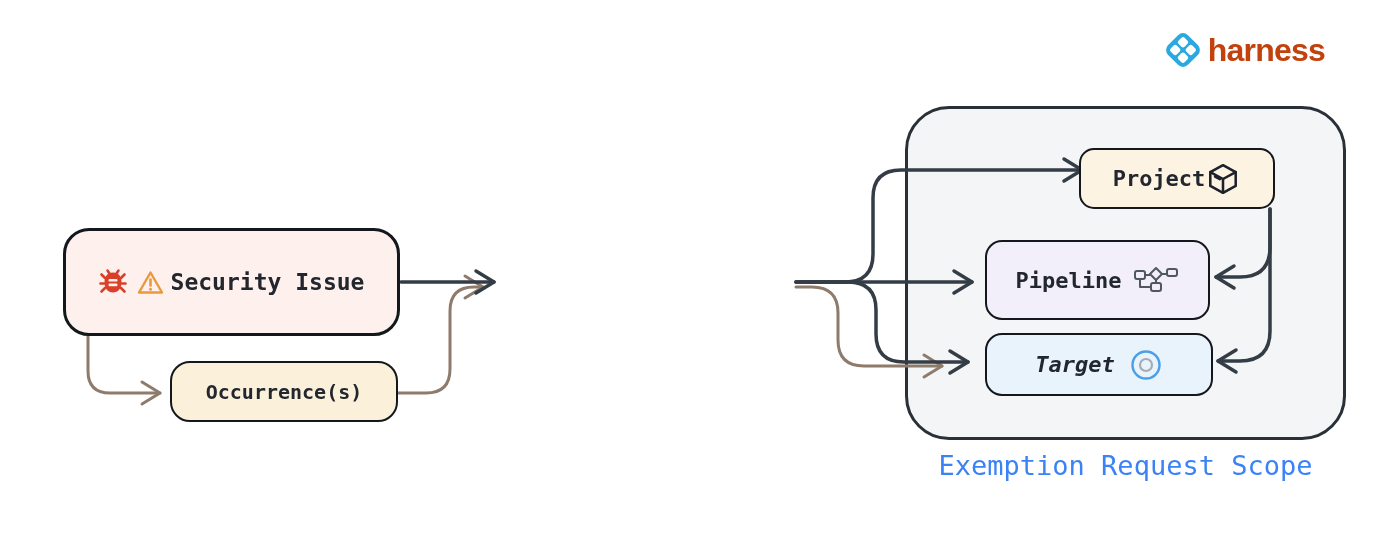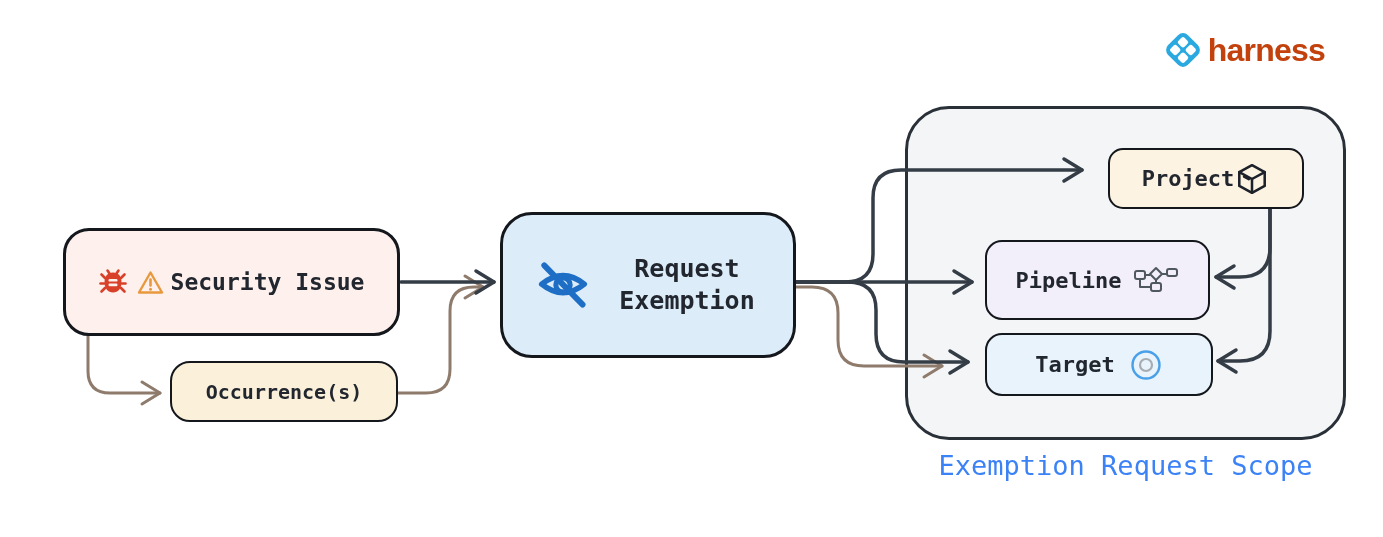--- a/index.html
+++ b/index.html
@@ -21,25 +21,25 @@
   
   .occurrence{left:170px;top:361px;width:228px;height:61px;background:#fbf1db;border:2.5px solid #14171c;border-radius:20px;}
   .occurrence .lbl{font-size:20px;}
   
   .request{left:500px;top:212px;width:296px;height:146px;background:#dcecf8;border:3px solid #14171c;border-radius:32px;flex-direction:row;gap:20px;}
   .request .lbl{font-size:25px;width:150px;text-align:center;line-height:1.3;}
   
   .scope{position:absolute;left:905px;top:106px;width:441px;height:334px;box-sizing:border-box;background:#f4f5f7;border:3.5px solid #2a3038;border-radius:44px;z-index:1;}
   .scope-title{position:absolute;left:905px;top:450px;width:441px;text-align:center;font-size:27px;font-weight:normal;color:#3b82f6;z-index:3;}
   
-  .project{left:1108px;top:148px;width:196px;height:61px;background:#fdf3e2;border:2.5px solid #14171c;border-radius:15px;}
+  .project{left:1079px;top:148px;width:196px;height:61px;background:#fdf3e2;border:2.5px solid #14171c;border-radius:15px;}
   .project .lbl{font-size:22px;}
   .pipeline{left:985px;top:240px;width:225px;height:80px;background:#f2eefa;border:2.5px solid #14171c;border-radius:17px;gap:12px;}
   .pipeline .lbl{font-size:22px;}
-  .target{left:985px;top:333px;width:228px;height:63px;background:#e8f3fc;border:2.5px solid #14171c;border-radius:17px;gap:14px;}
+  .target{left:985px;top:333px;width:228px;height:63px;background:#e8f3fc;border:2.5px solid #14171c;border-radius:17px;gap:14px;font-style:italic;}
   .target .lbl{font-size:22px;}
   
   .logo{position:absolute;right:58px;top:28px;display:flex;align-items:center;gap:3px;z-index:3;}
   .logo .word{font-family:"Liberation Sans", sans-serif;font-weight:700;font-size:32px;color:#c2410c;letter-spacing:-0.8px;}
   .icon{display:block;}
 </style>
 </head>
 <body>
 
 <div class="canvas">
@@ -89,30 +89,20 @@
         <circle cx="14.5" cy="20.2" r="1.5" fill="#e9993d"></circle>
       </svg>
     </div>
     <div class="lbl">Security Issue</div>
   </div>
 
   <div class="node occurrence">
     <div class="lbl">Occurrence(s)</div>
   </div>
 
-  <div class="node request">
-    <svg class="icon" width="58" height="58" viewBox="0 0 34 34">
-      <g stroke="#1e6ec6" fill="none" stroke-linecap="round">
-        <path d="M4.5 16.5 Q 17 6.5 29.5 16.5 Q 17 26.5 4.5 16.5 Z" stroke-width="3.2" stroke-linejoin="round"></path>
-        <circle cx="17" cy="17" r="4.2" stroke-width="3"></circle>
-        <line x1="6" y1="5.5" x2="28.5" y2="28.5" stroke-width="3.4"></line>
-      </g>
-    </svg>
-    <div class="lbl">Request Exemption</div>
-  </div>
 
   <div class="node project">
     <div class="lbl">Project</div>
     <svg class="icon" width="36" height="36" viewBox="0 0 34 34">
       <g stroke="#1d2129" stroke-width="2.4" fill="none" stroke-linejoin="round" stroke-linecap="round">
         <path d="M17 4 L29 10.5 V 23.5 L17 30 L5 23.5 V 10.5 Z"></path>
         <path d="M5 10.5 L17 17 L29 10.5"></path>
         <path d="M17 17 V 30"></path>
         <path d="M9.5 14.8 L14 17.2"></path>
       </g>

